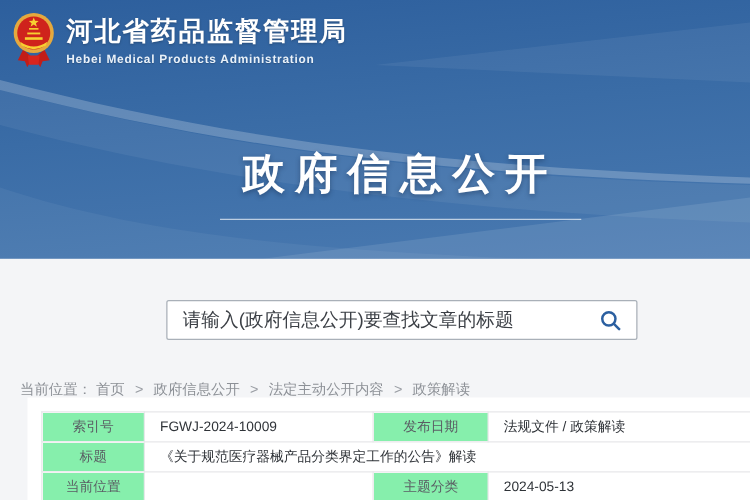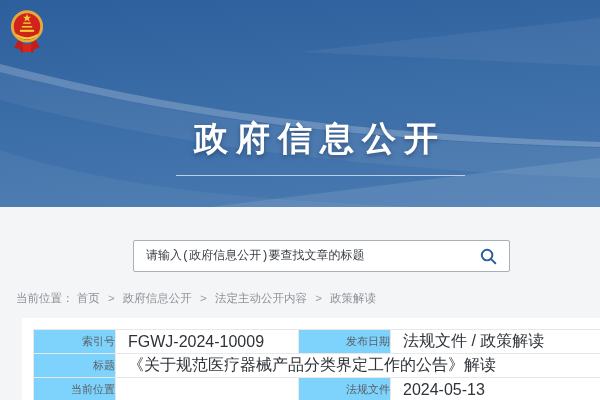--- a/index.html
+++ b/index.html
@@ -31,49 +31,49 @@
   }
   .banner-underline{width:289px;height:1px;margin:13px auto 0;background:rgba(255,255,255,.65);}
   
   .search-box{
     position:absolute;left:133px;top:240px;width:377px;height:32px;
     background:#ffffff;border:1px solid #a9b0b8;border-radius:2px;
     display:flex;align-items:center;box-sizing:border-box;padding:0 12px;
   }
   .search-input{
     flex:1;border:none;outline:none;background:transparent;
-    font-family:Liberation Mono, monospace;
-    font-size:12px;color:#333;padding:0;
+    font-family:Liberation Sans, sans-serif;
+    font-size:15px;color:#333;padding:0;
   }
   .search-input::placeholder{color:#3c4046;opacity:1;}
   .search-icon{display:flex;align-items:center;cursor:pointer;margin-left:8px;}
   
   .breadcrumb{
-    position:absolute;left:16px;top:291px;font-size:11.5px;color:#8d9197;
+    position:absolute;left:16px;top:304px;font-size:11.5px;color:#8d9197;
     white-space:nowrap;
   }
   .breadcrumb a{color:#8d9197;text-decoration:none;cursor:pointer;}
   .breadcrumb .sep{margin:0 5px;color:#9a9ea4;}
   
   .card{
     position:absolute;left:22px;top:318px;width:578px;height:82px;
     background:#ffffff;overflow:hidden;
   }
   table.doc-table{
     border-collapse:collapse;table-layout:fixed;width:700px;
     margin:11px 0 0 11px;background:#fff;
   }
   .doc-table th,.doc-table td{
     border:1px solid #e7e8ea;height:24px;box-sizing:border-box;
     font-size:11px;padding:0;overflow:hidden;white-space:nowrap;
   }
   .doc-table th{
-    background:#7dd3fc;color:#5a5e64;font-weight:normal;text-align:right;
+    background:#86efac;color:#5a5e64;font-weight:normal;text-align:center;
   }
-  .doc-table td{color:#2f3338;text-align:left;padding-left:12px;font-size:16px;}
+  .doc-table td{color:#2f3338;text-align:left;padding-left:12px;font-size:11px;}
 </style>
 </head>
 <body>
 
 <div class="page">
 
   <div class="banner">
     <svg class="banner-waves" viewBox="0 0 600 207" preserveAspectRatio="none">
       <path d="M0,64 C170,108 330,132 600,142 L600,147 C330,139 170,115 0,72 Z" fill="rgba(255,255,255,0.22)"></path>
       <path d="M0,72 C170,116 330,140 600,148 L600,178 C330,168 150,140 0,100 Z" fill="rgba(255,255,255,0.06)"></path>
@@ -88,20 +88,24 @@
         <path d="M27 33 l4.5 9 -6 1 -2 5 -4.5 -8 Z" fill="#c21d18"></path>
         <path d="M13 38 h10 l-1 8 h-8 Z" fill="#d8251d"></path>
         <circle cx="18" cy="19" r="17" fill="#e5a93d"></circle>
         <circle cx="18" cy="19" r="14" fill="#cf231c"></circle>
         <path d="M18 5.8 l1.1 2.9 3.1 0.1 -2.4 1.9 0.9 3 -2.7 -1.8 -2.7 1.8 0.9 -3 -2.4 -1.9 3.1 -0.1 Z" fill="#f7d031"></path>
         <rect x="14" y="14.8" width="8" height="1.4" fill="#f7d031"></rect>
         <rect x="12.5" y="18.6" width="11" height="1.6" fill="#f7d031"></rect>
         <rect x="10.5" y="22.6" width="15" height="2.2" fill="#f7d031"></rect>
         <path d="M6.5 26.5 q11.5 8 23 0 l-1.2 3.2 q-10.3 6 -20.6 0 Z" fill="#f7d031"></path>
       </svg>
+      <div>
+        <div class="org-zh">河北省药品监督管理局</div>
+        <div class="org-en">Hebei Medical Products Administration</div>
+      </div>
     </div>
 
     <div class="banner-title-block">
       <div class="banner-title">政府信息公开</div>
       <div class="banner-underline"></div>
     </div>
   </div>
 
   <div class="search-box">
     <input class="search-input" type="text" value="" placeholder="请输入(政府信息公开)要查找文章的标题" style="">
@@ -139,20 +143,20 @@
         <th>发布日期</th>
         <td>法规文件 / 政策解读</td>
       </tr>
       <tr>
         <th>标题</th>
         <td colspan="3">《关于规范医疗器械产品分类界定工作的公告》解读</td>
       </tr>
       <tr>
         <th>当前位置</th>
         <td></td>
-        <th>法规文件</th>
+        <th>主题分类</th>
         <td>2024-05-13</td>
       </tr>
     </tbody>
       </table>
   </div>
 
 </div>
 
 </body></html>

